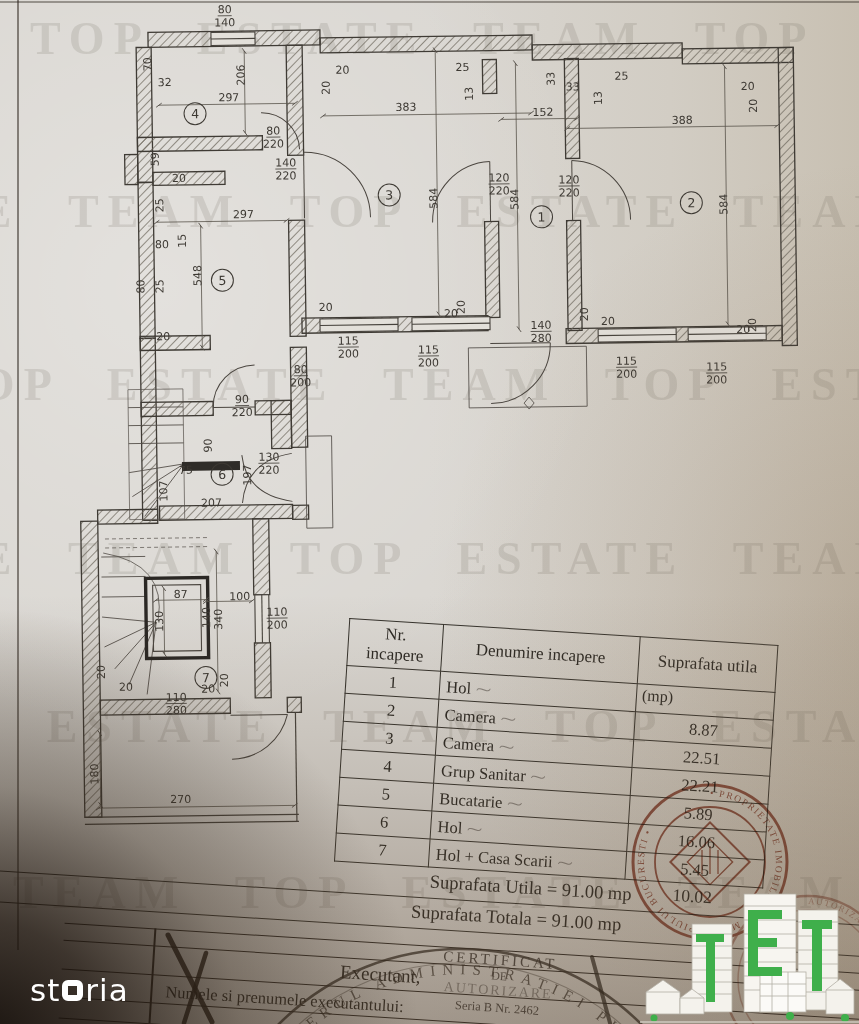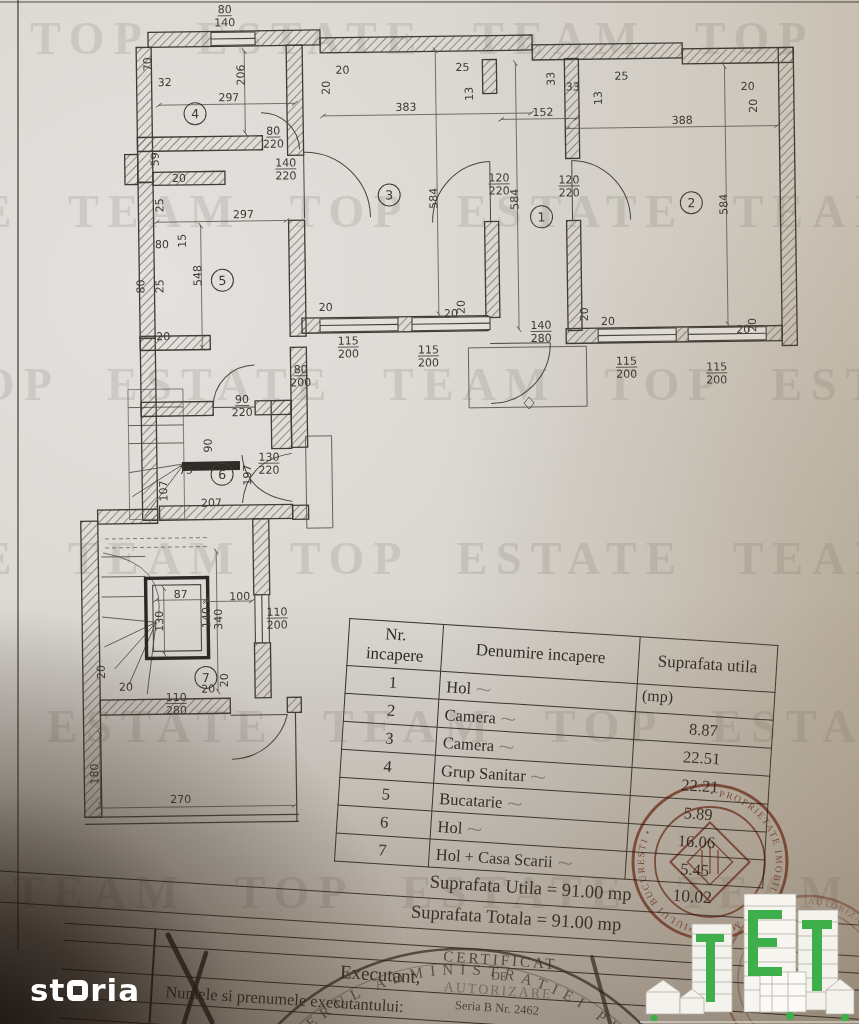--- a/index.html
+++ b/index.html
@@ -42,21 +42,21 @@
   .footer-block{margin-top:16px;position:relative;width:900px;}
   .fb-row{border-bottom:1.5px solid #2c2722;margin-left:95px;position:relative;}
   .fb-0{height:16px;border-top:1.5px solid #2c2722;}
   .fb-1{height:28px;font-size:19px;}
   .fb-1 span{position:absolute;left:278px;top:3px;}
   .fb-2{height:28px;font-size:16.5px;padding-left:105px;padding-top:6px;box-sizing:border-box;}
   .fb-3{height:20px;}
   .fb-vline{position:absolute;left:185px;top:0;width:1.5px;height:95px;background:#2c2722;}
 
   .storia{position:absolute;left:30px;top:972px;z-index:9;color:#fff;
-    font-family:"DejaVu Sans",sans-serif;font-weight:bold;font-size:31px;letter-spacing:1px;}
+    font-family:"DejaVu Sans",sans-serif;font-weight:normal;font-size:31px;letter-spacing:1px;}
   .storia .sq{display:inline-block;width:9px;height:9px;border:6.5px solid #fff;border-radius:6px;margin:0 2px;}
 
   svg.stamp{position:absolute;z-index:6;pointer-events:none;}
   #blackstamp{left:140px;top:903px;z-index:5;}
   #redstamp{left:600px;top:770px;mix-blend-mode:multiply;opacity:.85;}
   #tetlogo{position:absolute;left:640px;top:876px;z-index:8;}
 </style>
 </head>
 <body>
 

